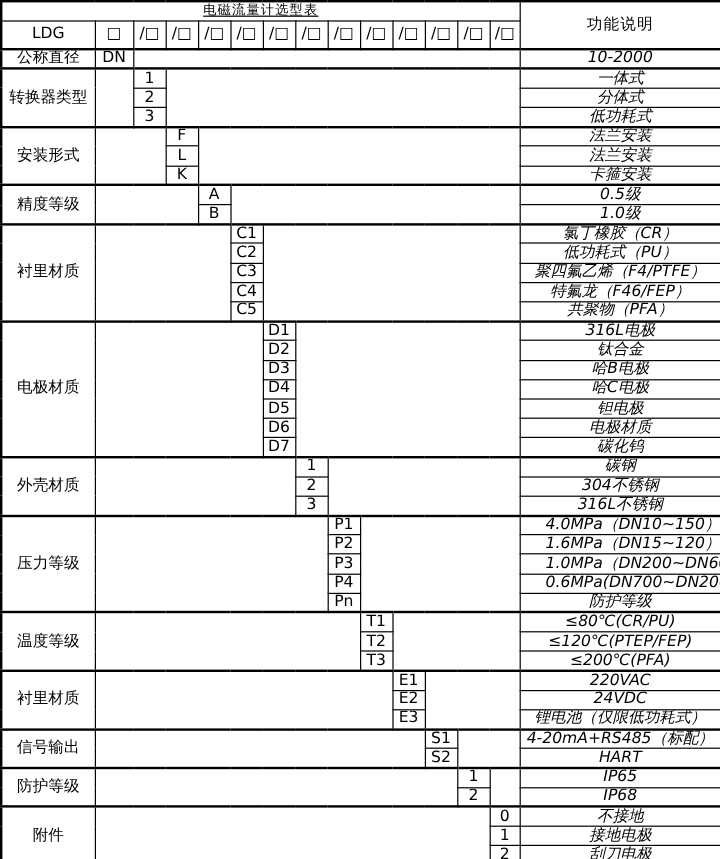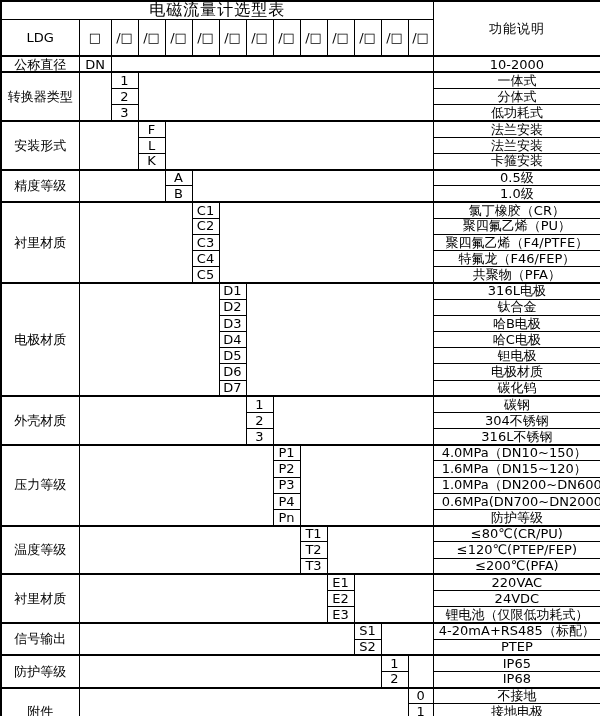--- a/index.html
+++ b/index.html
@@ -16,31 +16,31 @@
     border: 1px solid #000;
     padding: 0;
     text-align: center;
     vertical-align: middle;
     font-size: 13px;
     line-height: 1.05;
     white-space: nowrap;
     overflow: hidden;
   }
   tr.title-row { height: 16px; }
-  tr.title-row td.title-cell { font-size: 16px; letter-spacing: 1px; }
+  tr.title-row td.title-cell { font-size: 11px; letter-spacing: 1px; text-decoration: underline; }
   td.func-header { font-size: 13px; letter-spacing: 1px; border-left: 2px solid #000; }
-  tr.model-row { height: 37px; }
+  tr.model-row { height: 24px; }
   td.model-prefix { text-align: left; padding-left: 7px; font-size: 13px; }
   td.model-box, td.model-slot { font-size: 12px; }
   tbody tr { height: 16.2px; }
   tr.band-start > td { border-top: 2px solid #000; }
   td.label-cell { font-size: 13px; }
   td.code-cell { font-size: 12px; }
-  td.func-cell { border-left: 2px solid #000; font-size: 13px; }
-  td.func-cell.align-left { text-align: left; padding-left: 8px; }
+  td.func-cell { border-left: 2px solid #000; font-size: 13px; font-style: italic; }
+  td.func-cell.align-left { text-align: left; padding-left: 21px; }
   td.spacer-cell { background: #fff; }
 </style>
 </head>
 <body>
 
 <table class="sel">
   <colgroup>
     <col style="width:78px">
     <col style="width:32px">
     <col style="width:27px">
@@ -131,21 +131,21 @@
       </tr>
       <tr class="band-start">
         <td class="label-cell" rowspan="5">衬里材质</td>
         <td class="spacer-cell" rowspan="5" colspan="4"></td>
         <td class="code-cell">C1</td>
         <td class="spacer-cell" rowspan="5" colspan="8"></td>
         <td class="func-cell">氯丁橡胶（CR）</td>
       </tr>
       <tr>
         <td class="code-cell">C2</td>
-        <td class="func-cell">聚四氟乙烯（PU）</td>
+        <td class="func-cell">低功耗式（PU）</td>
       </tr>
       <tr>
         <td class="code-cell">C3</td>
         <td class="func-cell">聚四氟乙烯（F4/PTFE）</td>
       </tr>
       <tr>
         <td class="code-cell">C4</td>
         <td class="func-cell">特氟龙（F46/FEP）</td>
       </tr>
       <tr>
@@ -253,21 +253,21 @@
       </tr>
       <tr class="band-start">
         <td class="label-cell" rowspan="2">信号输出</td>
         <td class="spacer-cell" rowspan="2" colspan="10"></td>
         <td class="code-cell">S1</td>
         <td class="spacer-cell" rowspan="2" colspan="2"></td>
         <td class="func-cell">4-20mA+RS485（标配）</td>
       </tr>
       <tr>
         <td class="code-cell">S2</td>
-        <td class="func-cell">PTEP</td>
+        <td class="func-cell">HART</td>
       </tr>
       <tr class="band-start">
         <td class="label-cell" rowspan="2">防护等级</td>
         <td class="spacer-cell" rowspan="2" colspan="11"></td>
         <td class="code-cell">1</td>
         <td class="spacer-cell" rowspan="2" colspan="1"></td>
         <td class="func-cell">IP65</td>
       </tr>
       <tr>
         <td class="code-cell">2</td>

